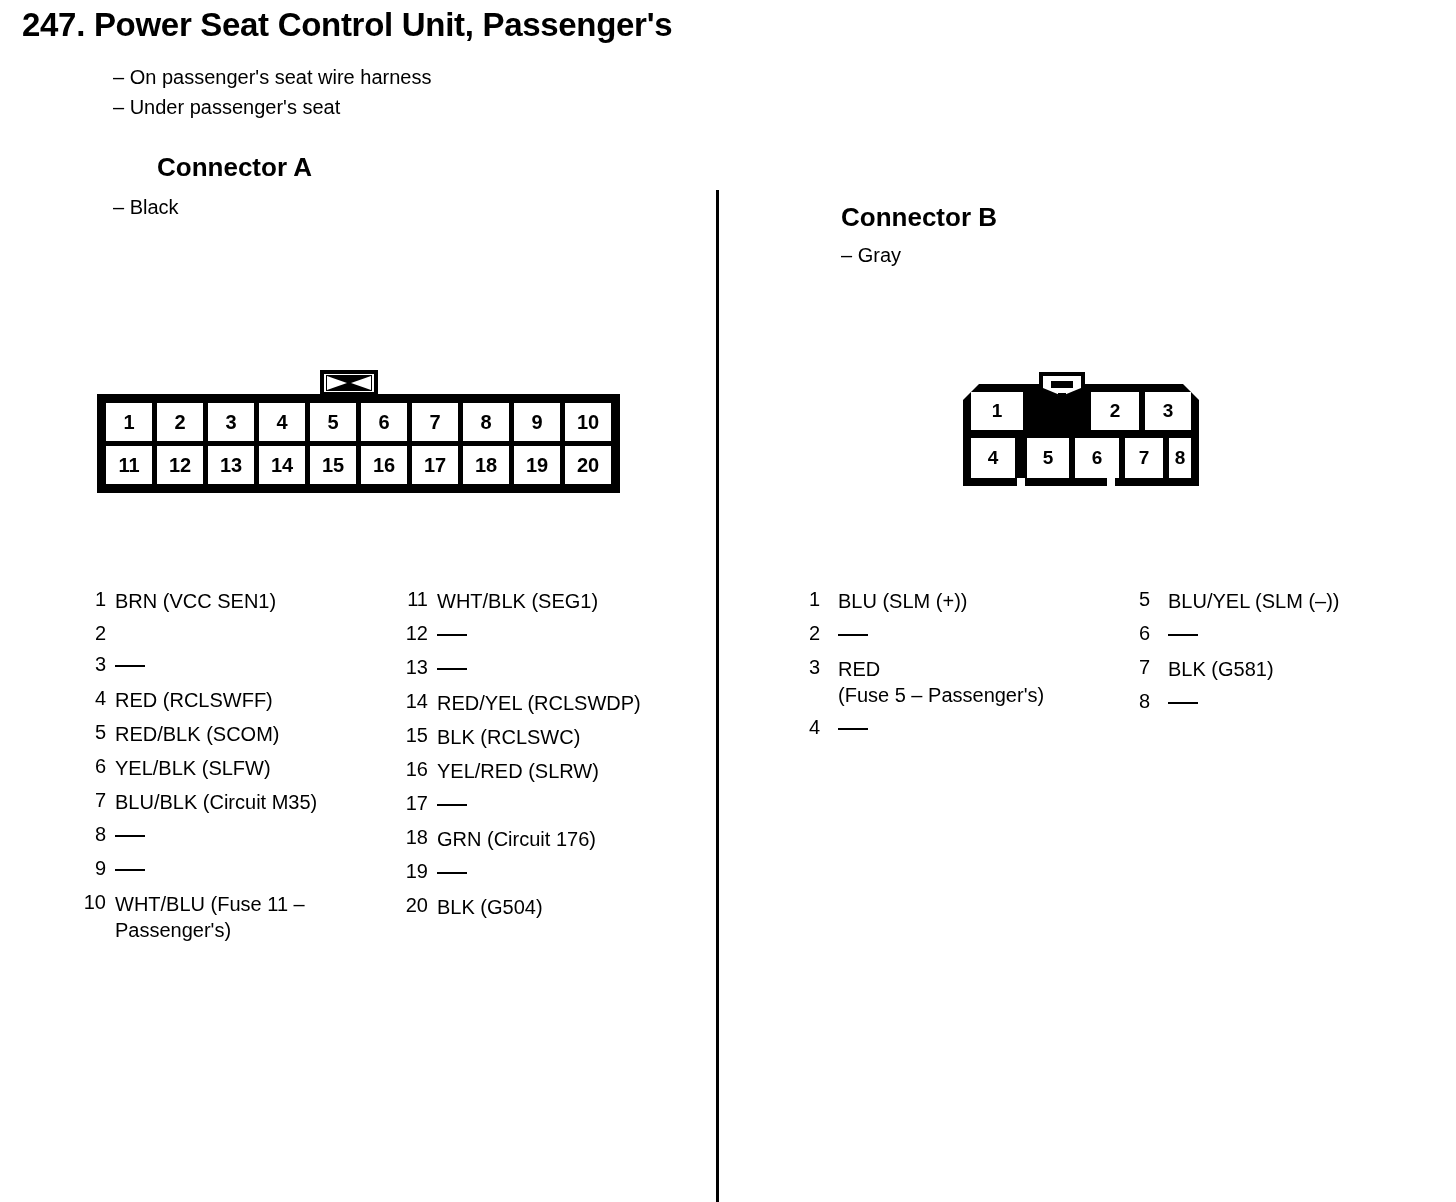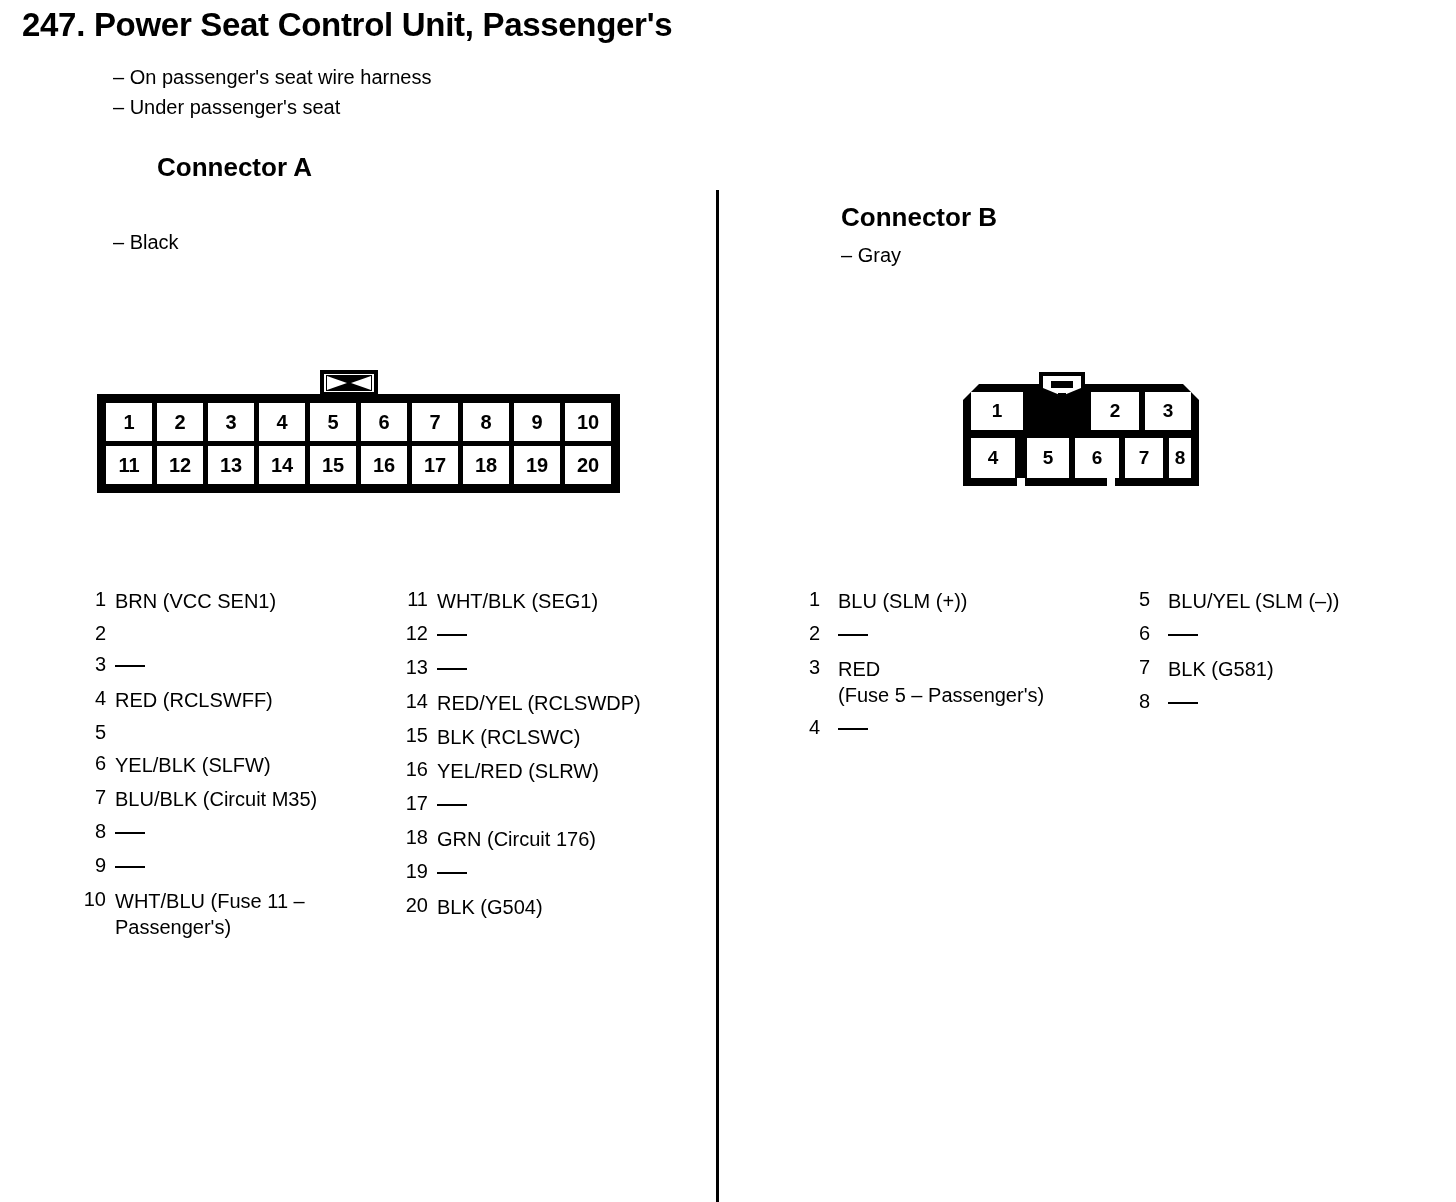--- a/index.html
+++ b/index.html
@@ -52,21 +52,21 @@
     font-size: 26px;
     font-weight: bold;
     white-space: nowrap;
   }
   .connector-color {
     position: absolute;
     font-size: 20px;
     white-space: nowrap;
   }
   #connA-heading { left: 113px; top: 152px; margin-left: 44px; }
-  #connA-color   { left: 113px; top: 196px; margin-top: 35px; }
+  #connA-color   { left: 113px; top: 196px; }
   #connB-heading { left: 841px; top: 202px; }
   #connB-color   { left: 841px; top: 244px; }
 
   
   #connA-diagram {
     position: absolute;
     left: 97px;
     top: 370px;
     width: 510px;
     height: 130px;
@@ -262,20 +262,21 @@
     <div class="pin-row">
       <div class="pin-num">3</div>
       <div class="pin-desc"><span class="dash-mark"></span></div>
     </div>
     <div class="pin-row">
       <div class="pin-num">4</div>
       <div class="pin-desc">RED (RCLSWFF)</div>
     </div>
     <div class="pin-row">
       <div class="pin-num">5</div>
+      <div class="pin-desc">RED/BLK (SCOM)</div>
     </div>
     <div class="pin-row">
       <div class="pin-num">6</div>
       <div class="pin-desc">YEL/BLK (SLFW)</div>
     </div>
     <div class="pin-row">
       <div class="pin-num">7</div>
       <div class="pin-desc">BLU/BLK (Circuit M35)</div>
     </div>
     <div class="pin-row">

